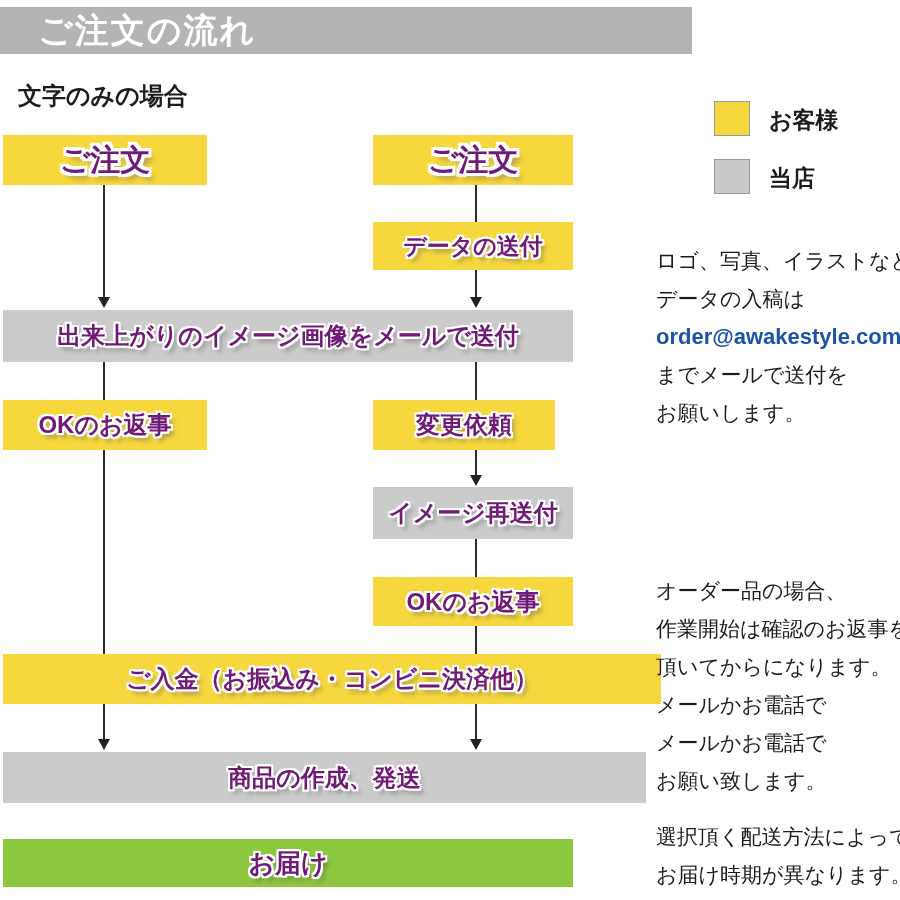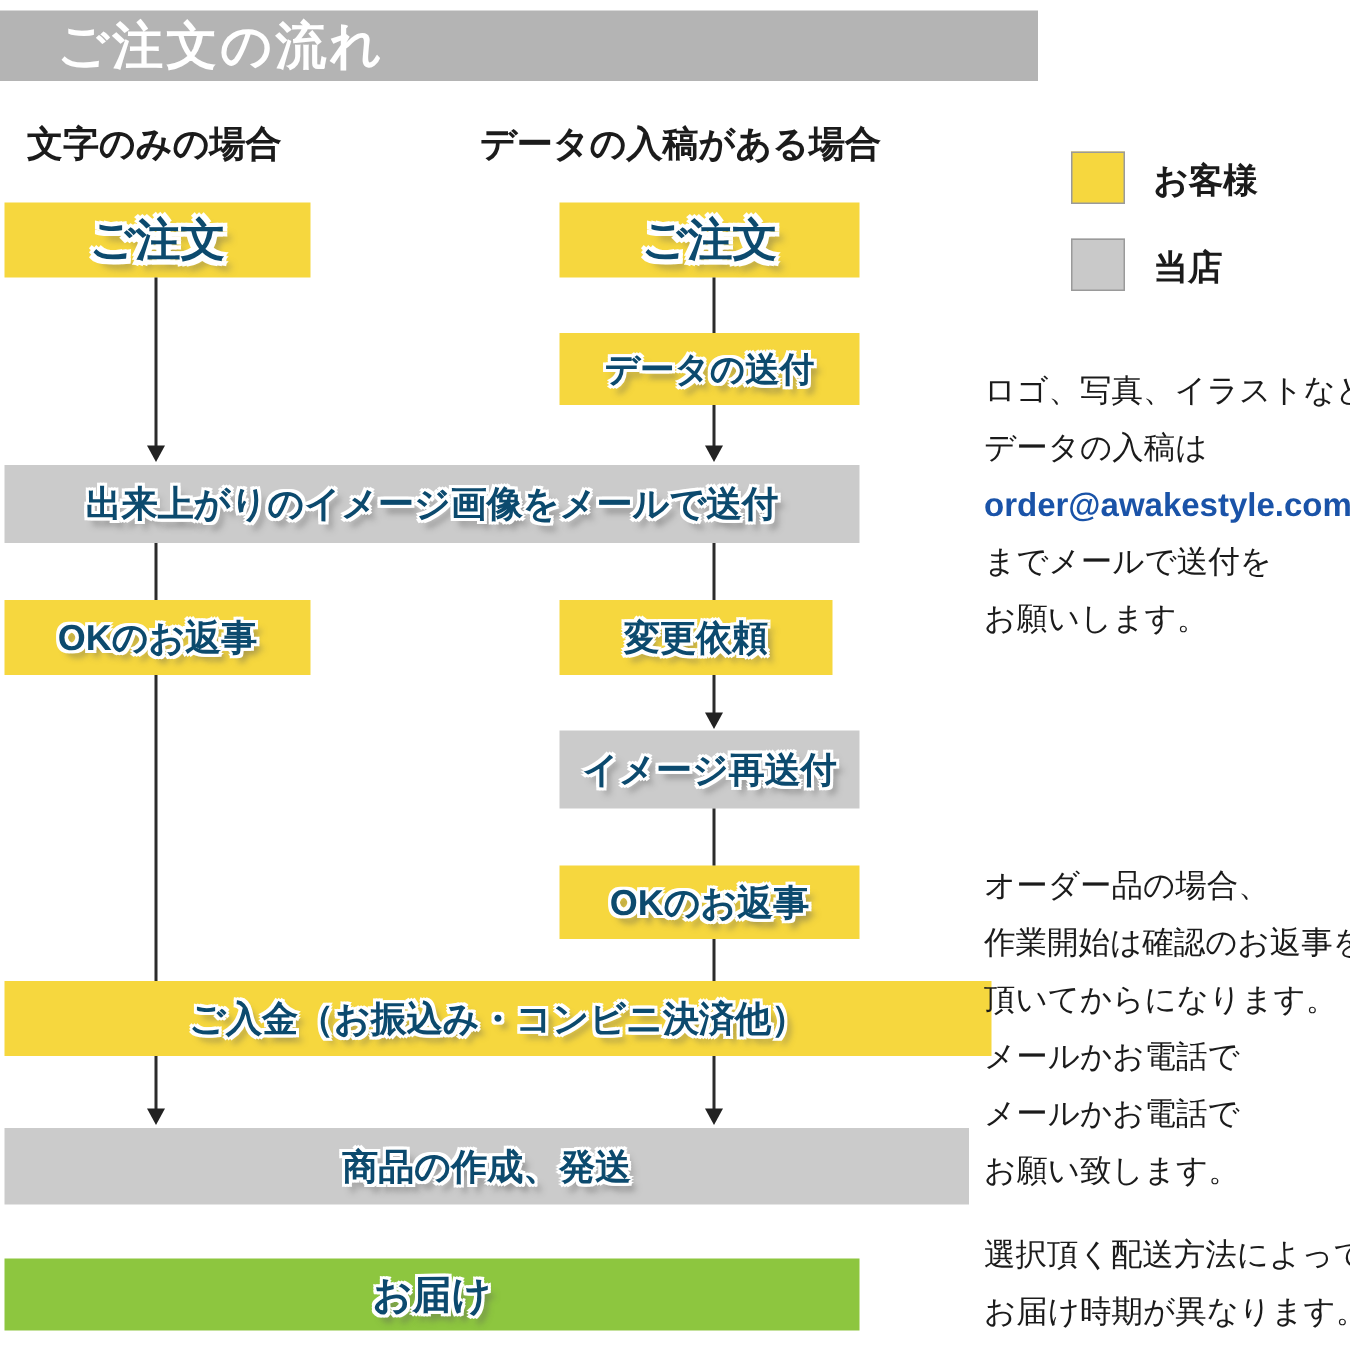--- a/index.html
+++ b/index.html
@@ -12,21 +12,21 @@
     font-family:"Liberation Sans","DejaVu Sans",sans-serif;color:var(--text-dark);
   }
   .abs{position:absolute;}
   .header-bar{left:0;top:7px;width:692px;height:47px;background:var(--header-gray);
     display:flex;align-items:center;}
   .header-title{color:#fff;font-weight:bold;font-size:34px;padding-left:38px;letter-spacing:2px;}
   .col-label{font-size:24px;color:var(--text-dark);white-space:nowrap;font-weight:bold;}
   .legend-swatch{width:36px;height:35px;border:1px solid #9a9a9a;box-sizing:border-box;}
   .legend-label{font-size:23px;font-weight:bold;white-space:nowrap;}
   .box{display:flex;align-items:center;justify-content:center;font-weight:bold;
-    color:#0c4a6e;white-space:nowrap;}
+    color:#701a75;white-space:nowrap;}
   .yellow{background:var(--box-yellow);}
   .gray{background:var(--box-gray);}
   .green{background:var(--box-green);}
   .ol{text-shadow:
     -2px -2px 0 #fff,0 -2px 0 #fff,2px -2px 0 #fff,
     -2px 0 0 #fff,2px 0 0 #fff,
     -2px 2px 0 #fff,0 2px 0 #fff,2px 2px 0 #fff,
     4px 5px 4px rgba(90,90,90,.55);}
   .ol-lg{text-shadow:
     -3px -3px 0 #fff,0 -3px 0 #fff,3px -3px 0 #fff,
@@ -43,21 +43,20 @@
 </head>
 <body>
 
 <div class="canvas">
 
   <div class="abs header-bar">
     <span class="header-title">ご注文の流れ</span>
   </div>
 
   <div class="abs col-label" style="left:18px;top:80px;">文字のみの場合</div>
-  <div class="abs col-label" style="left:320px;top:80px;">データの入稿がある場合</div>
 
   <div class="abs legend-swatch yellow" style="left:714px;top:101px;"></div>
   <div class="abs legend-label" style="left:769px;top:105px;">お客様</div>
   <div class="abs legend-swatch" style="left:714px;top:159px;background:#c9c9c9;"></div>
   <div class="abs legend-label" style="left:769px;top:163px;">当店</div>
 
   <div class="abs box yellow ol-lg" style="left:3px;top:135px;width:204px;height:50px;font-size:30px;">ご注文</div>
   <div class="abs box yellow ol" style="left:3px;top:400px;width:204px;height:50px;font-size:24px;">OKのお返事</div>
 
   <div class="abs box yellow ol-lg" style="left:373px;top:135px;width:200px;height:50px;font-size:30px;">ご注文</div>

